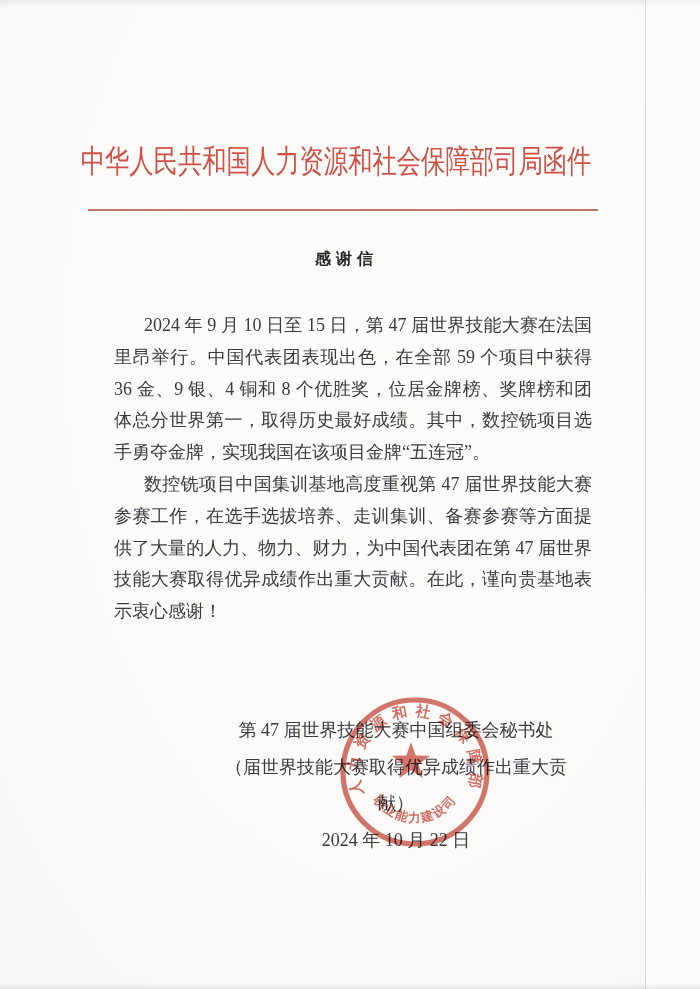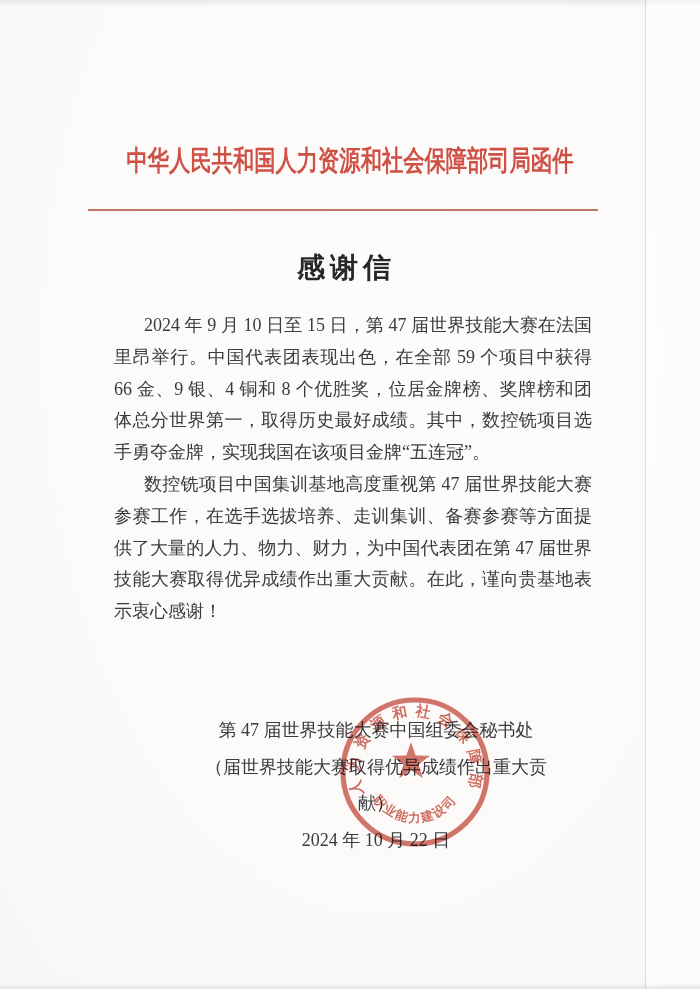--- a/index.html
+++ b/index.html
@@ -16,44 +16,44 @@
   .top-shade{position:absolute;left:0;right:0;top:0;height:7px;
     background:linear-gradient(to bottom, rgba(110,110,110,.12), rgba(110,110,110,0));}
   .bottom-shade{position:absolute;left:0;right:0;bottom:0;height:6px;
     background:linear-gradient(to top, rgba(110,110,110,.14), rgba(110,110,110,0));}
   .scan-vline{position:absolute;left:645px;top:0;width:1px;height:989px;
     background:rgba(150,140,130,.28);}
   .right-band{position:absolute;left:646px;top:0;right:0;height:989px;
     background:rgba(255,255,255,.45);}
   
   .letterhead{
-    position:absolute;left:0;right:0;top:141px;text-align:center;
+    position:absolute;left:0;right:0;top:141px;text-align:left;
     color:var(--letterhead-red,#cf5045);
-    font-weight:bold;font-size:28px;line-height:40px;white-space:nowrap;
+    font-weight:normal;font-size:32px;line-height:40px;white-space:nowrap;
   }
   .letterhead .lh-inner{display:inline-block;transform:scaleX(.76);transform-origin:50% 50%;}
   .rule{position:absolute;left:88px;width:510px;top:209px;height:2px;
     background:var(--rule-red,#c0766a);}
   
   .title{
     position:absolute;left:0;right:12px;top:249px;margin:0;text-align:center;
-    font-size:28px;font-weight:bold;letter-spacing:5px;text-indent:5px;
+    font-size:16px;font-weight:bold;letter-spacing:5px;text-indent:5px;
     color:var(--ink-dark,#27272b);
   }
   
   .body-text{
     position:absolute;left:114px;top:310px;width:478px;
     font-size:18px;line-height:31.8px;color:var(--ink,#3a3a40);
     text-align:justify;text-justify:inter-ideograph;
   }
   .body-text p{margin:0;}
   .body-text .para{text-indent:30px;}
   
   .signature{
-    position:absolute;left:188px;width:376px;top:712px;
+    position:absolute;left:208px;width:376px;top:712px;
     text-align:center;font-size:18px;line-height:36.5px;color:var(--ink,#3a3a40);
   }
   
   .seal{
     position:absolute;left:330px;top:687px;width:170px;height:170px;
     mix-blend-mode:multiply;opacity:.92;pointer-events:none;
   }
   .seal text{font-family:"Liberation Serif","DejaVu Serif",serif;font-weight:bold;}
 </style>
 </head>
@@ -67,21 +67,21 @@
   <div class="bottom-shade"></div>
 
   <div class="letterhead">
     <span class="lh-inner">中华人民共和国人力资源和社会保障部司局函件</span>
   </div>
   <div class="rule"></div>
 
   <h1 class="title">感谢信</h1>
 
   <div class="body-text">
-    <p class="para">2024 年 9 月 10 日至 15 日，第 47 届世界技能大赛在法国里昂举行。中国代表团表现出色，在全部 59 个项目中获得 66 金、9 银、4 铜和 8 个优胜奖，位居金牌榜、奖牌榜和团体总分世界第一，取得历史最好成绩。其中，数控铣项目选手勇夺金牌，实现我国在该项目金牌“五连冠”。</p>
+    <p class="para">2024 年 9 月 10 日至 15 日，第 47 届世界技能大赛在法国里昂举行。中国代表团表现出色，在全部 59 个项目中获得 36 金、9 银、4 铜和 8 个优胜奖，位居金牌榜、奖牌榜和团体总分世界第一，取得历史最好成绩。其中，数控铣项目选手勇夺金牌，实现我国在该项目金牌“五连冠”。</p>
     <p class="para">数控铣项目中国集训基地高度重视第 47 届世界技能大赛参赛工作，在选手选拔培养、走训集训、备赛参赛等方面提供了大量的人力、物力、财力，为中国代表团在第 47 届世界技能大赛取得优异成绩作出重大贡献。在此，谨向贵基地表示衷心感谢！</p>
   </div>
 
   <div class="signature">
     <div>第 47 届世界技能大赛中国组委会秘书处</div>
     <div>（届世界技能大赛取得优异成绩作出重大贡献）</div>
     <div>2024 年 10 月 22 日</div>
   </div>
 
   <svg class="seal" viewBox="-85 -85 170 170" xmlns="http://www.w3.org/2000/svg">

